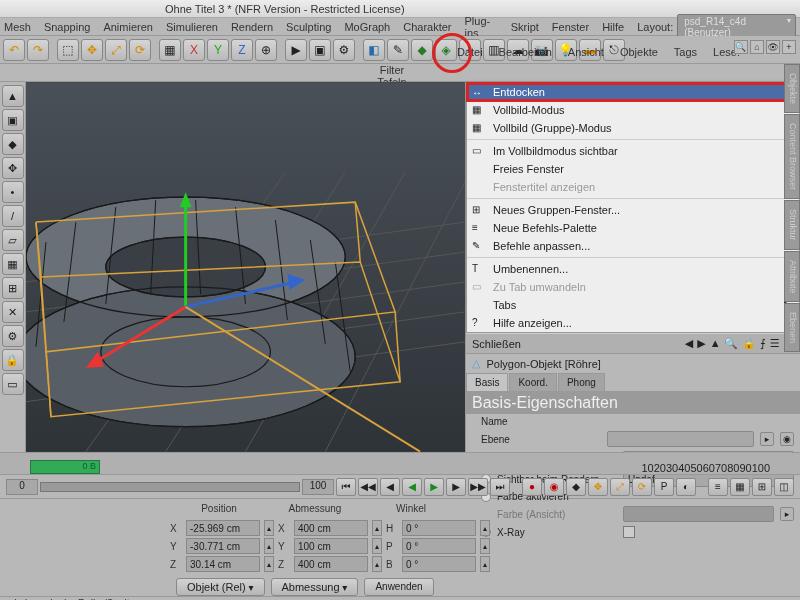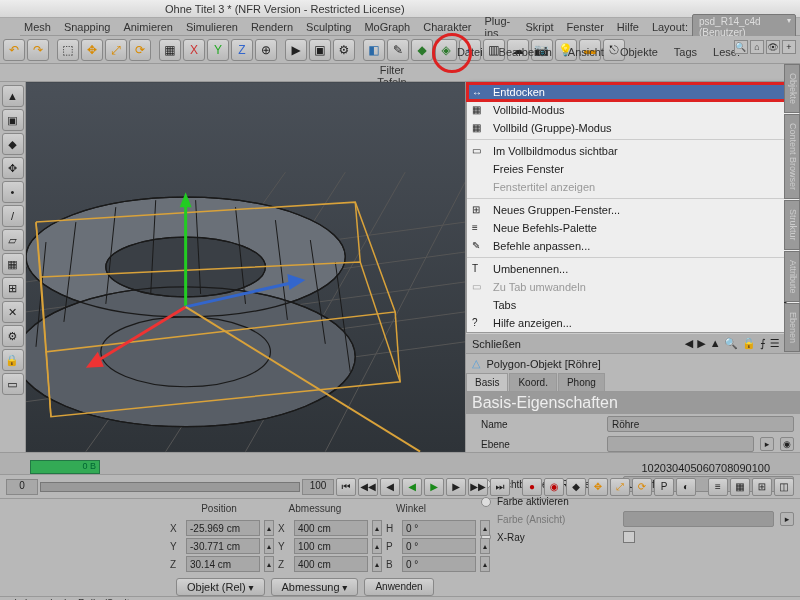--- a/index.html
+++ b/index.html
@@ -1,18 +1,18 @@
 <!DOCTYPE html>
 <html><head>
 <meta charset="utf-8">
 <style>
 * { margin: 0; padding: 0; box-sizing: border-box; font-family: "Lucida Grande", Arial, sans-serif; font-size: 11px; }
 body { background: #b8b8b8; width: 800px; height: 600px; overflow: hidden; position: relative; color: #222; }
 .titlebar { height: 18px; background: linear-gradient(#ededed,#d7d7d7); padding-left: 165px; line-height: 18px; font-size: 11px; color: #333; border-bottom: 1px solid #aaa; }
-.menubar { height: 18px; background: #b8b8b8; display: flex; align-items: center; padding: 0 4px; border-bottom: 1px solid #999; margin-left: 20px; }
+.menubar { height: 18px; background: #b8b8b8; display: flex; align-items: center; padding: 0 4px; border-bottom: 1px solid #999; }
 .menubar span { margin-right: 13px; color: #333; font-size: 11px; cursor: default; }
 .menubar .layout-label { margin-left: auto; margin-right: 4px; }
 .layout-dd { background: #9a9a9a; color: #ddd; padding: 1px 18px 1px 6px; border: 1px solid #777; border-radius: 2px; font-size: 10px; position: relative; }
 .layout-dd::after { content: "▾"; position: absolute; right: 4px; top: 1px; font-size: 8px; }
 .toolbar { height: 28px; background: #b8b8b8; display: flex; align-items: center; padding: 0 2px; border-bottom: 1px solid #999; position: relative; }
 .tb-btn { width: 22px; height: 22px; margin: 0 1px; background: linear-gradient(#d5d5d5,#b9b9b9); border: 1px solid #888; border-radius: 3px; display: flex; align-items: center; justify-content: center; font-size: 12px; cursor: pointer; }
 .tb-btn.orange { color: #d88a00; }
 .tb-btn.blue { color: #2a6aa8; }
 .tb-btn.green { color: #2c7a2c; }
 .tb-sep { width: 6px; }
@@ -271,21 +271,20 @@
 
     <div class="tabs">
       <div class="tab active">Basis</div>
       <div class="tab">Koord.</div>
       <div class="tab">Phong</div>
     </div>
     <div class="section-title">Basis-Eigenschaften</div>
 
     <div class="attr-row">
       <span class="lbl">Name</span>
-      <div class="field">Röhre</div>
     </div>
     <div class="attr-row">
       <span class="lbl">Ebene</span>
       <div class="field"></div>
       <div class="tiny-btn">▸</div>
       <div class="tiny-btn">◉</div>
     </div>
     <div class="attr-row">
       <div class="dot"></div>
       <span class="lbl">Sichtbar im Editor</span>

